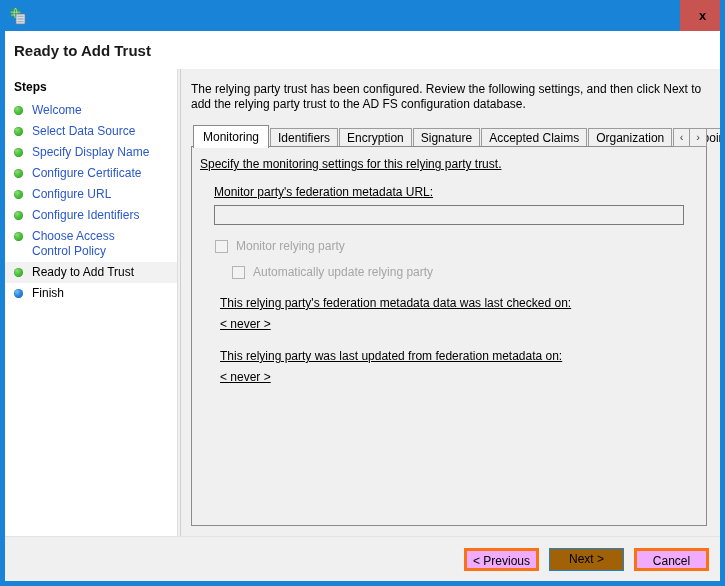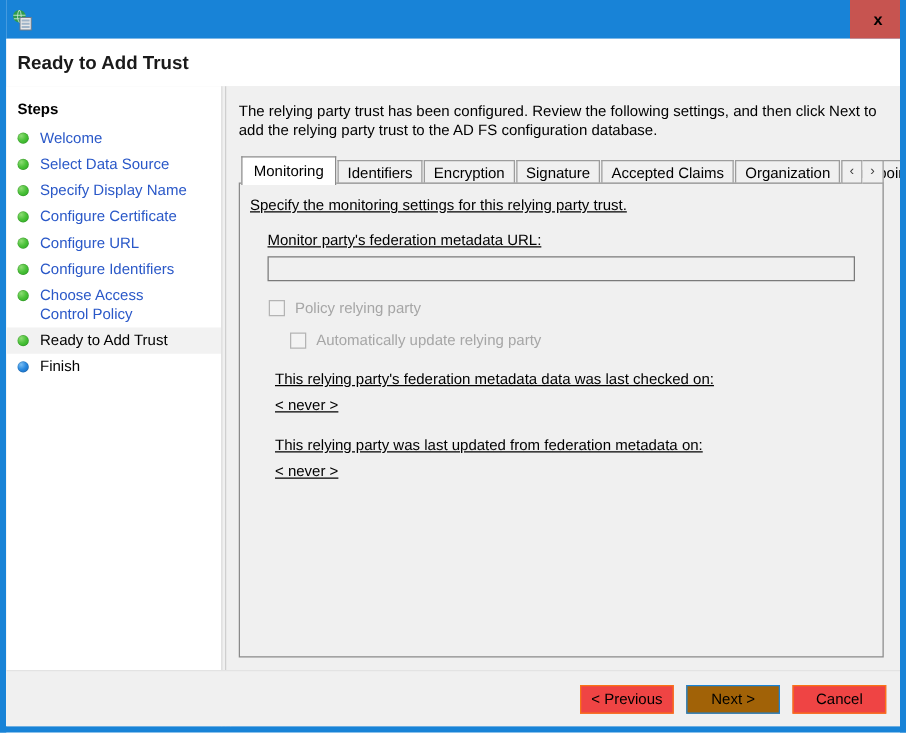--- a/index.html
+++ b/index.html
@@ -310,22 +310,22 @@
     position: absolute;
     right: 11px;
     top: 11px;
     display: flex;
     gap: 10px;
   }
   .btn {
     width: 75px;
     height: 23px;
     box-sizing: border-box;
-    background: #ef4444;
-    border: 1px solid #f97316;
+    background: #f0abfc;
+    border: 3px solid #f97316;
     font-family: "Liberation Sans", sans-serif;
     font-size: 12px;
     color: #000000;
     text-align: center;
     line-height: 21px;
     cursor: pointer;
   }
   .btn.default {
     border: 1px solid #1883d7;
     background: #a16207;
@@ -424,21 +424,21 @@
         <div class="tabpanel">
 
           <div class="panel-line p-specify">Specify the monitoring settings for this relying party trust.</div>
 
           <div class="panel-line p-urllabel">Monitor party's federation metadata URL:</div>
 
           <input class="url-input" type="text" disabled="" value="" style="">
 
           <div class="chk-row indent1">
             <span class="checkbox"></span>
-            <span class="chk-label">Policy relying party</span>
+            <span class="chk-label">Monitor relying party</span>
           </div>
 
           <div class="chk-row indent2">
             <span class="checkbox"></span>
             <span class="chk-label">Automatically update relying party</span>
           </div>
 
           <div class="panel-line info-line">This relying party's federation metadata data was last checked on:</div>
           <div class="panel-line never-line">&lt; never &gt;</div>
 

